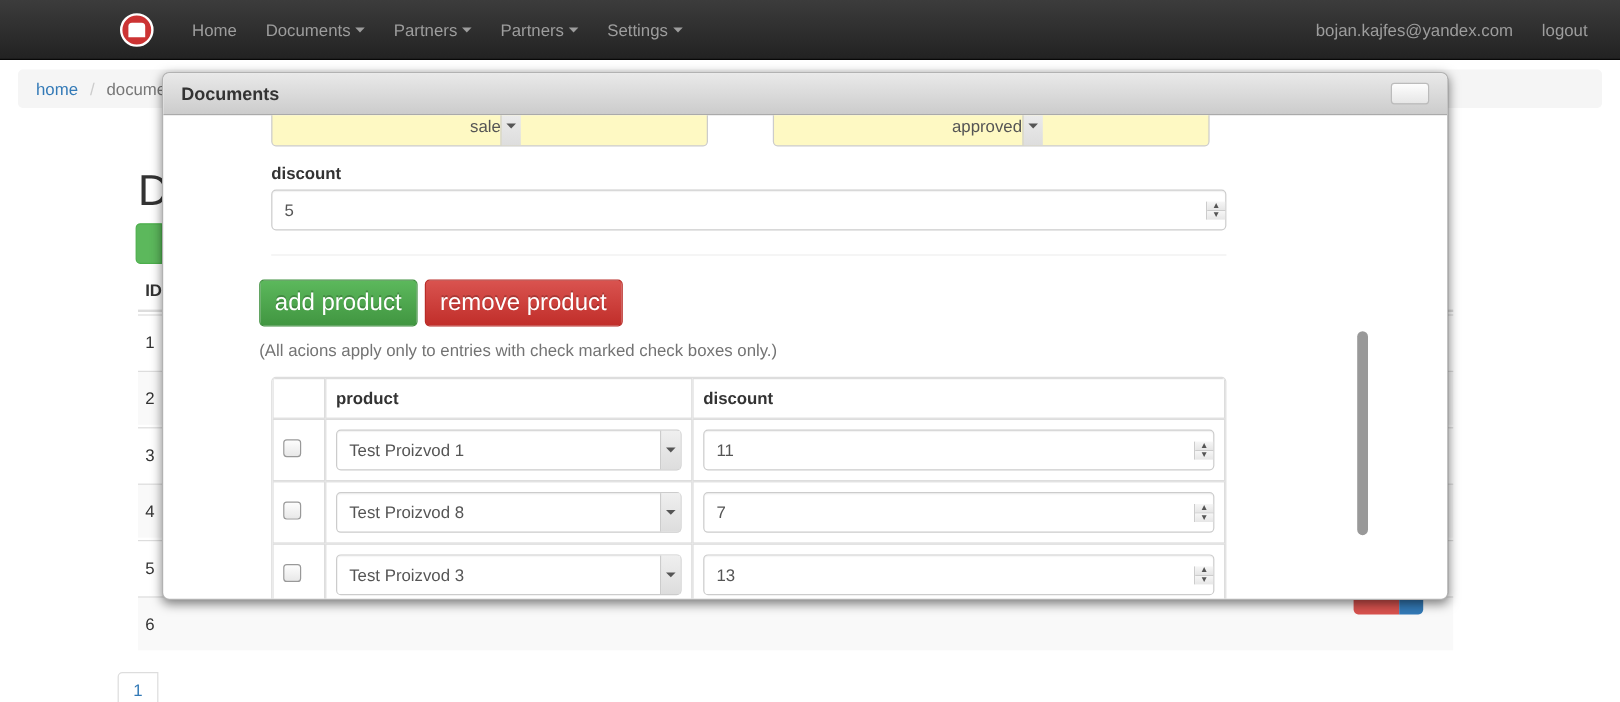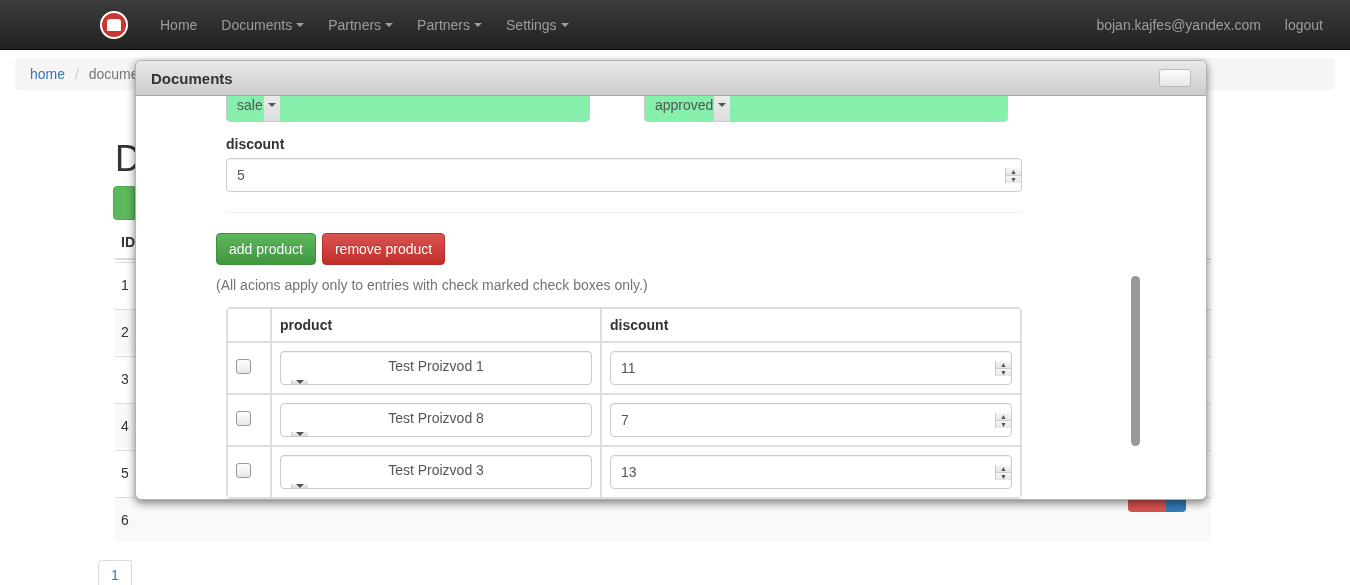--- a/index.html
+++ b/index.html
@@ -159,24 +159,24 @@
 
 
 .sel-row { display: flex; gap: 20px; margin-top: 22px; }
 .select {
   flex: 1;
   height: 34px;
   border: 1px solid #ccc;
   border-radius: 4px;
   padding: 6px 10px;
   color: #555;
-  background: #86efac;
+  background: #fef9c3;
   display: flex;
   align-items: center;
-  justify-content: flex-start;
+  justify-content: center;
   box-shadow: inset 0 1px 1px rgba(0,0,0,0.05);
 }
 .sel-btn {
   width: 17px;
   align-self: stretch;
   margin: -6px -10px -6px 0;
   background: linear-gradient(#efefef,#ddd);
   border-left: 1px solid #ccc;
   display: flex; align-items: center; justify-content: center;
 }
@@ -210,21 +210,21 @@
 
 hr { margin: 20px 0; border: 0; border-top: 1px solid #eee; }
 
 .btn {
   display: inline-block;
   padding: 7px 12px;
   border-radius: 4px;
   color: #fff;
   cursor: pointer;
   border: 1px solid transparent;
-  font-size: 14px;
+  font-size: 20px;
   text-shadow: 0 -1px 0 rgba(0,0,0,0.2);
 }
 .btn-green { background: linear-gradient(#5cb85c,#419641); border-color: #3e8f3e; }
 .btn-red { background: linear-gradient(#d9534f,#c12e2a); border-color: #b92c28; }
 .btn-row { display:flex; gap:6px; }
 .hint { color: #737373; margin-top: 12px; }
 
 
 .ptable {
   width: 100%;
@@ -242,27 +242,26 @@
 }
 .ptable th { font-weight: bold; background: #fff; }
 .chk {
   width: 15px; height: 15px;
   border: 1px solid #999;
   border-radius: 3px;
   background: linear-gradient(#fdfdfd,#e8e8e8);
   display: inline-block;
 }
 .col-chk { width: 44px; text-align: center; }
-.col-prod { width: 330px; }
+.col-prod { width: 306px; }
 .prod-sel {
   height: 34px; border: 1px solid #ccc; border-radius: 4px;
   padding: 6px 10px; color: #555; display: flex;
   align-items: center; justify-content: space-between;
   box-shadow: inset 0 1px 1px rgba(0,0,0,0.05);
-  flex-direction: column;
 }
 </style>
 </head>
 <body>
 
 <div class="navbar">
   <div class="navbar-brand"></div>
   <ul class="nav-list">
     <li class="nav-item">
         <span>Home</span>

